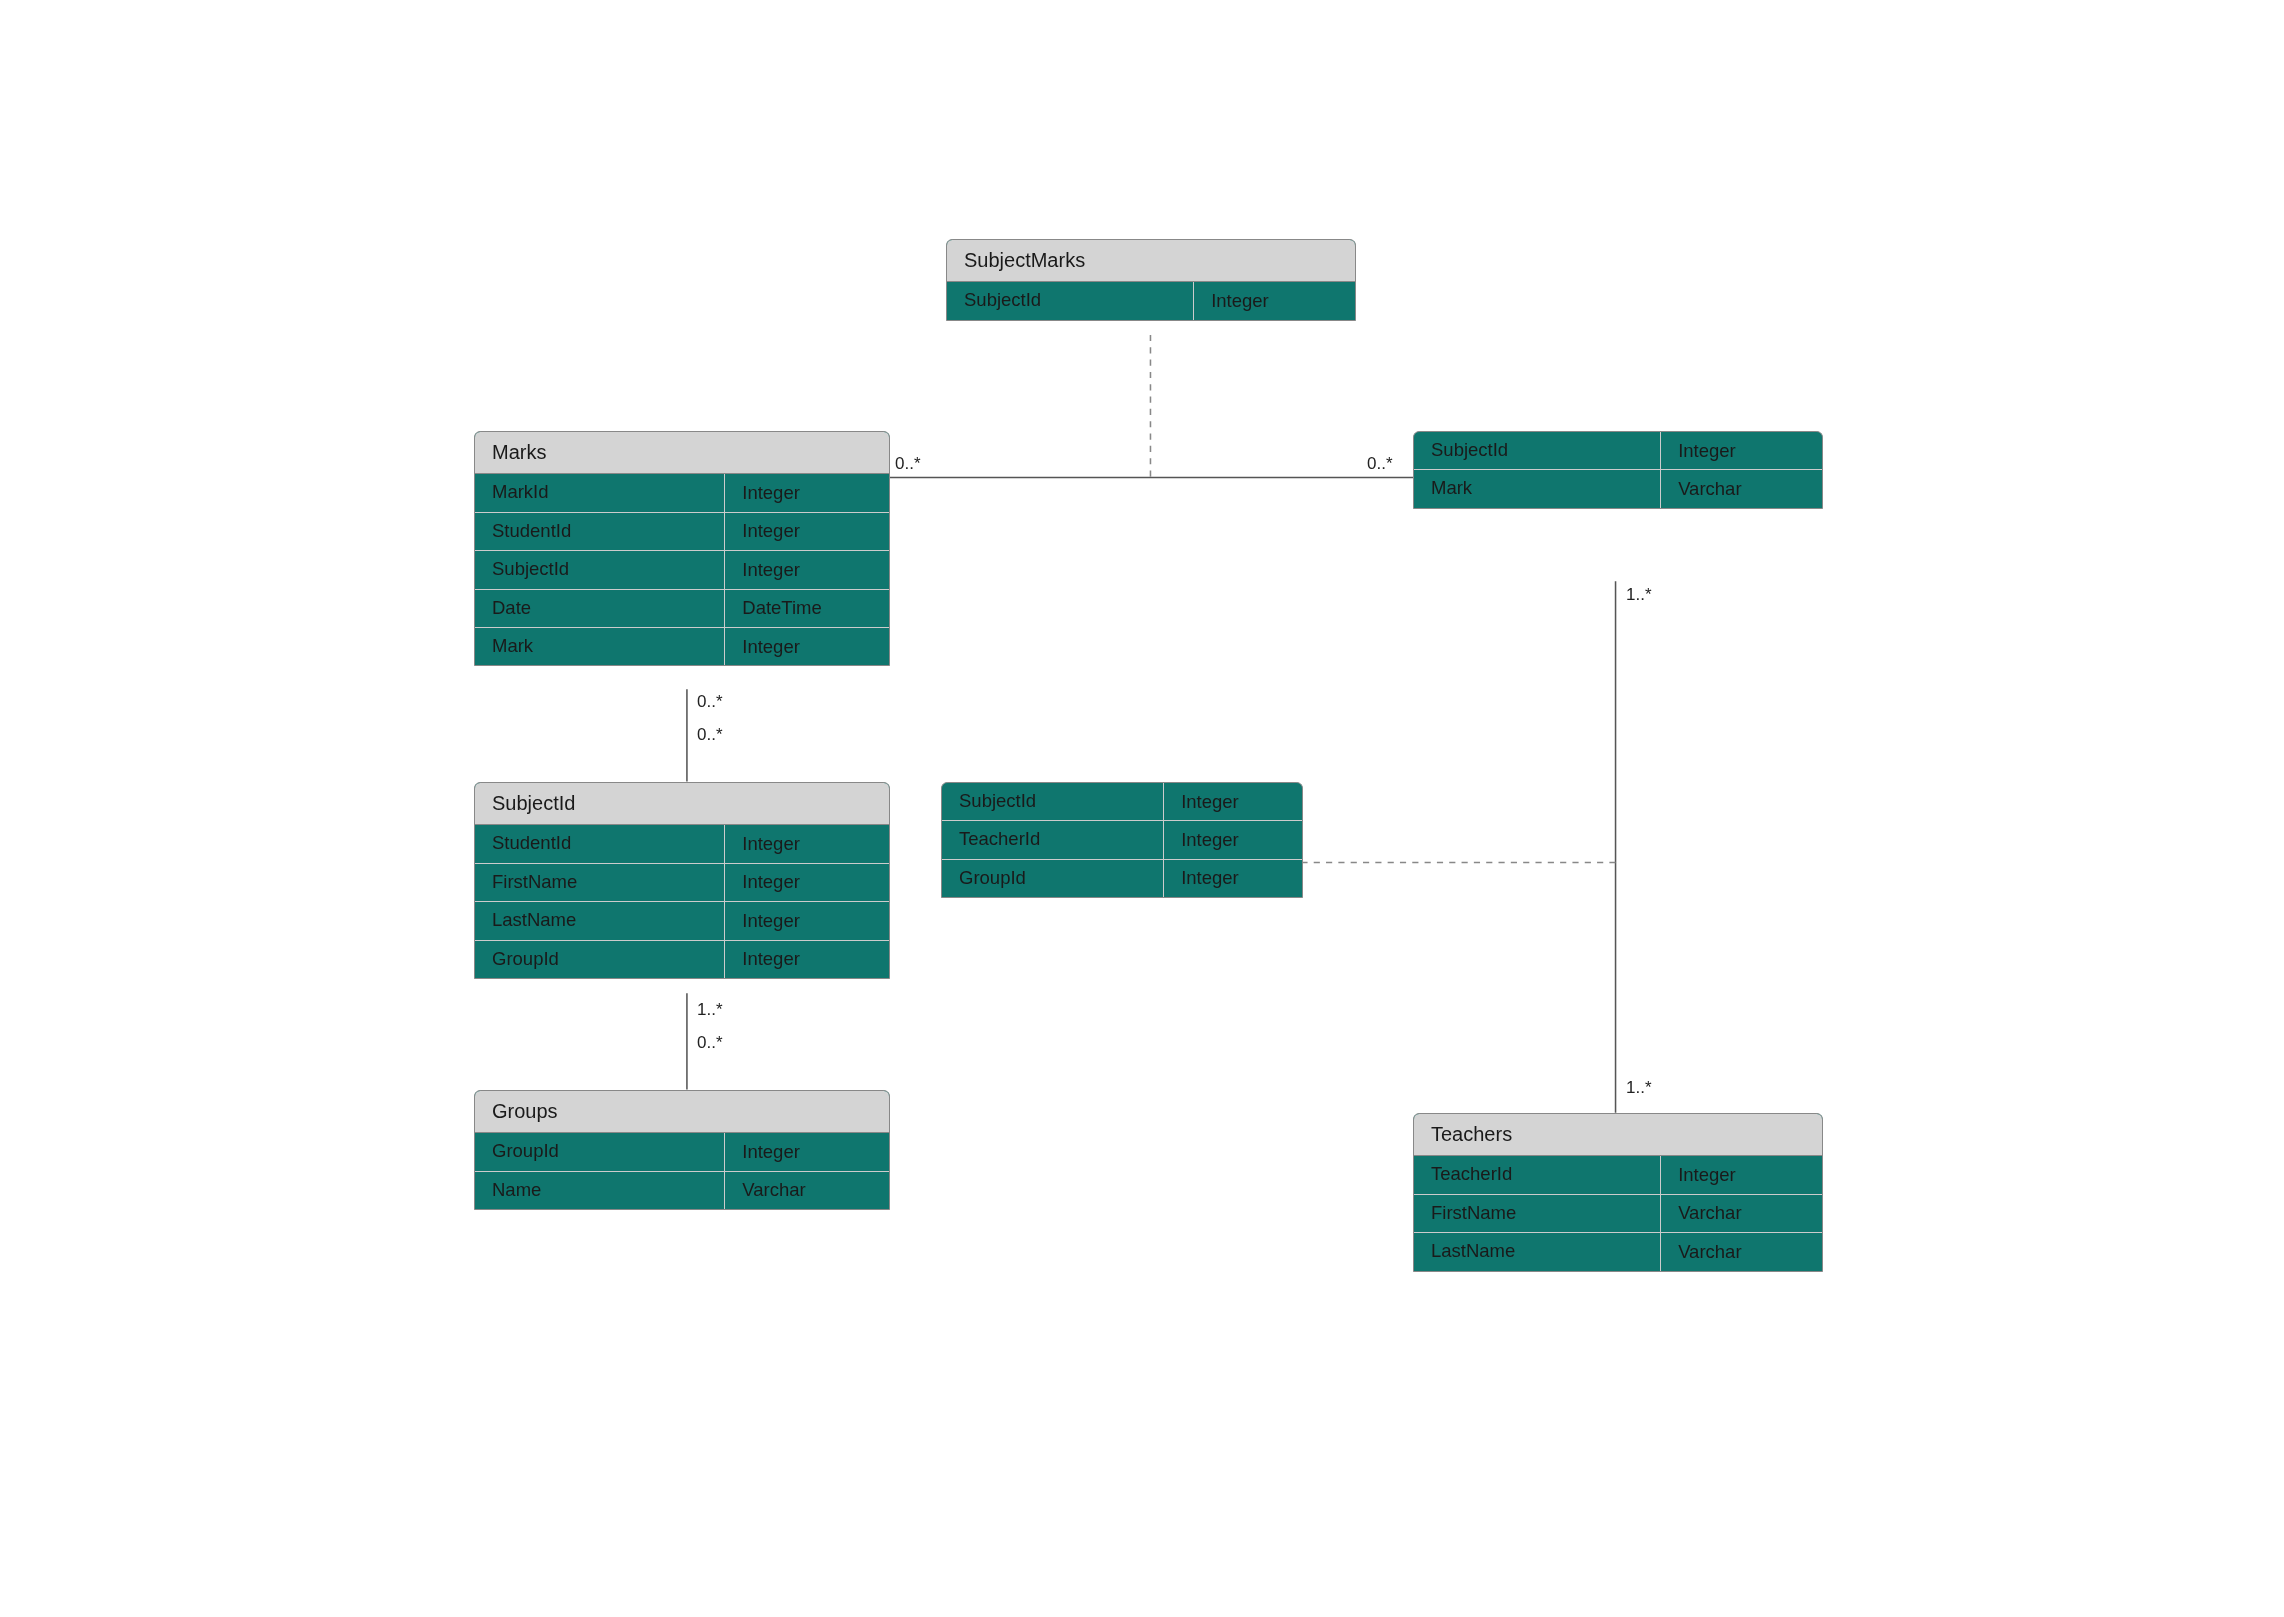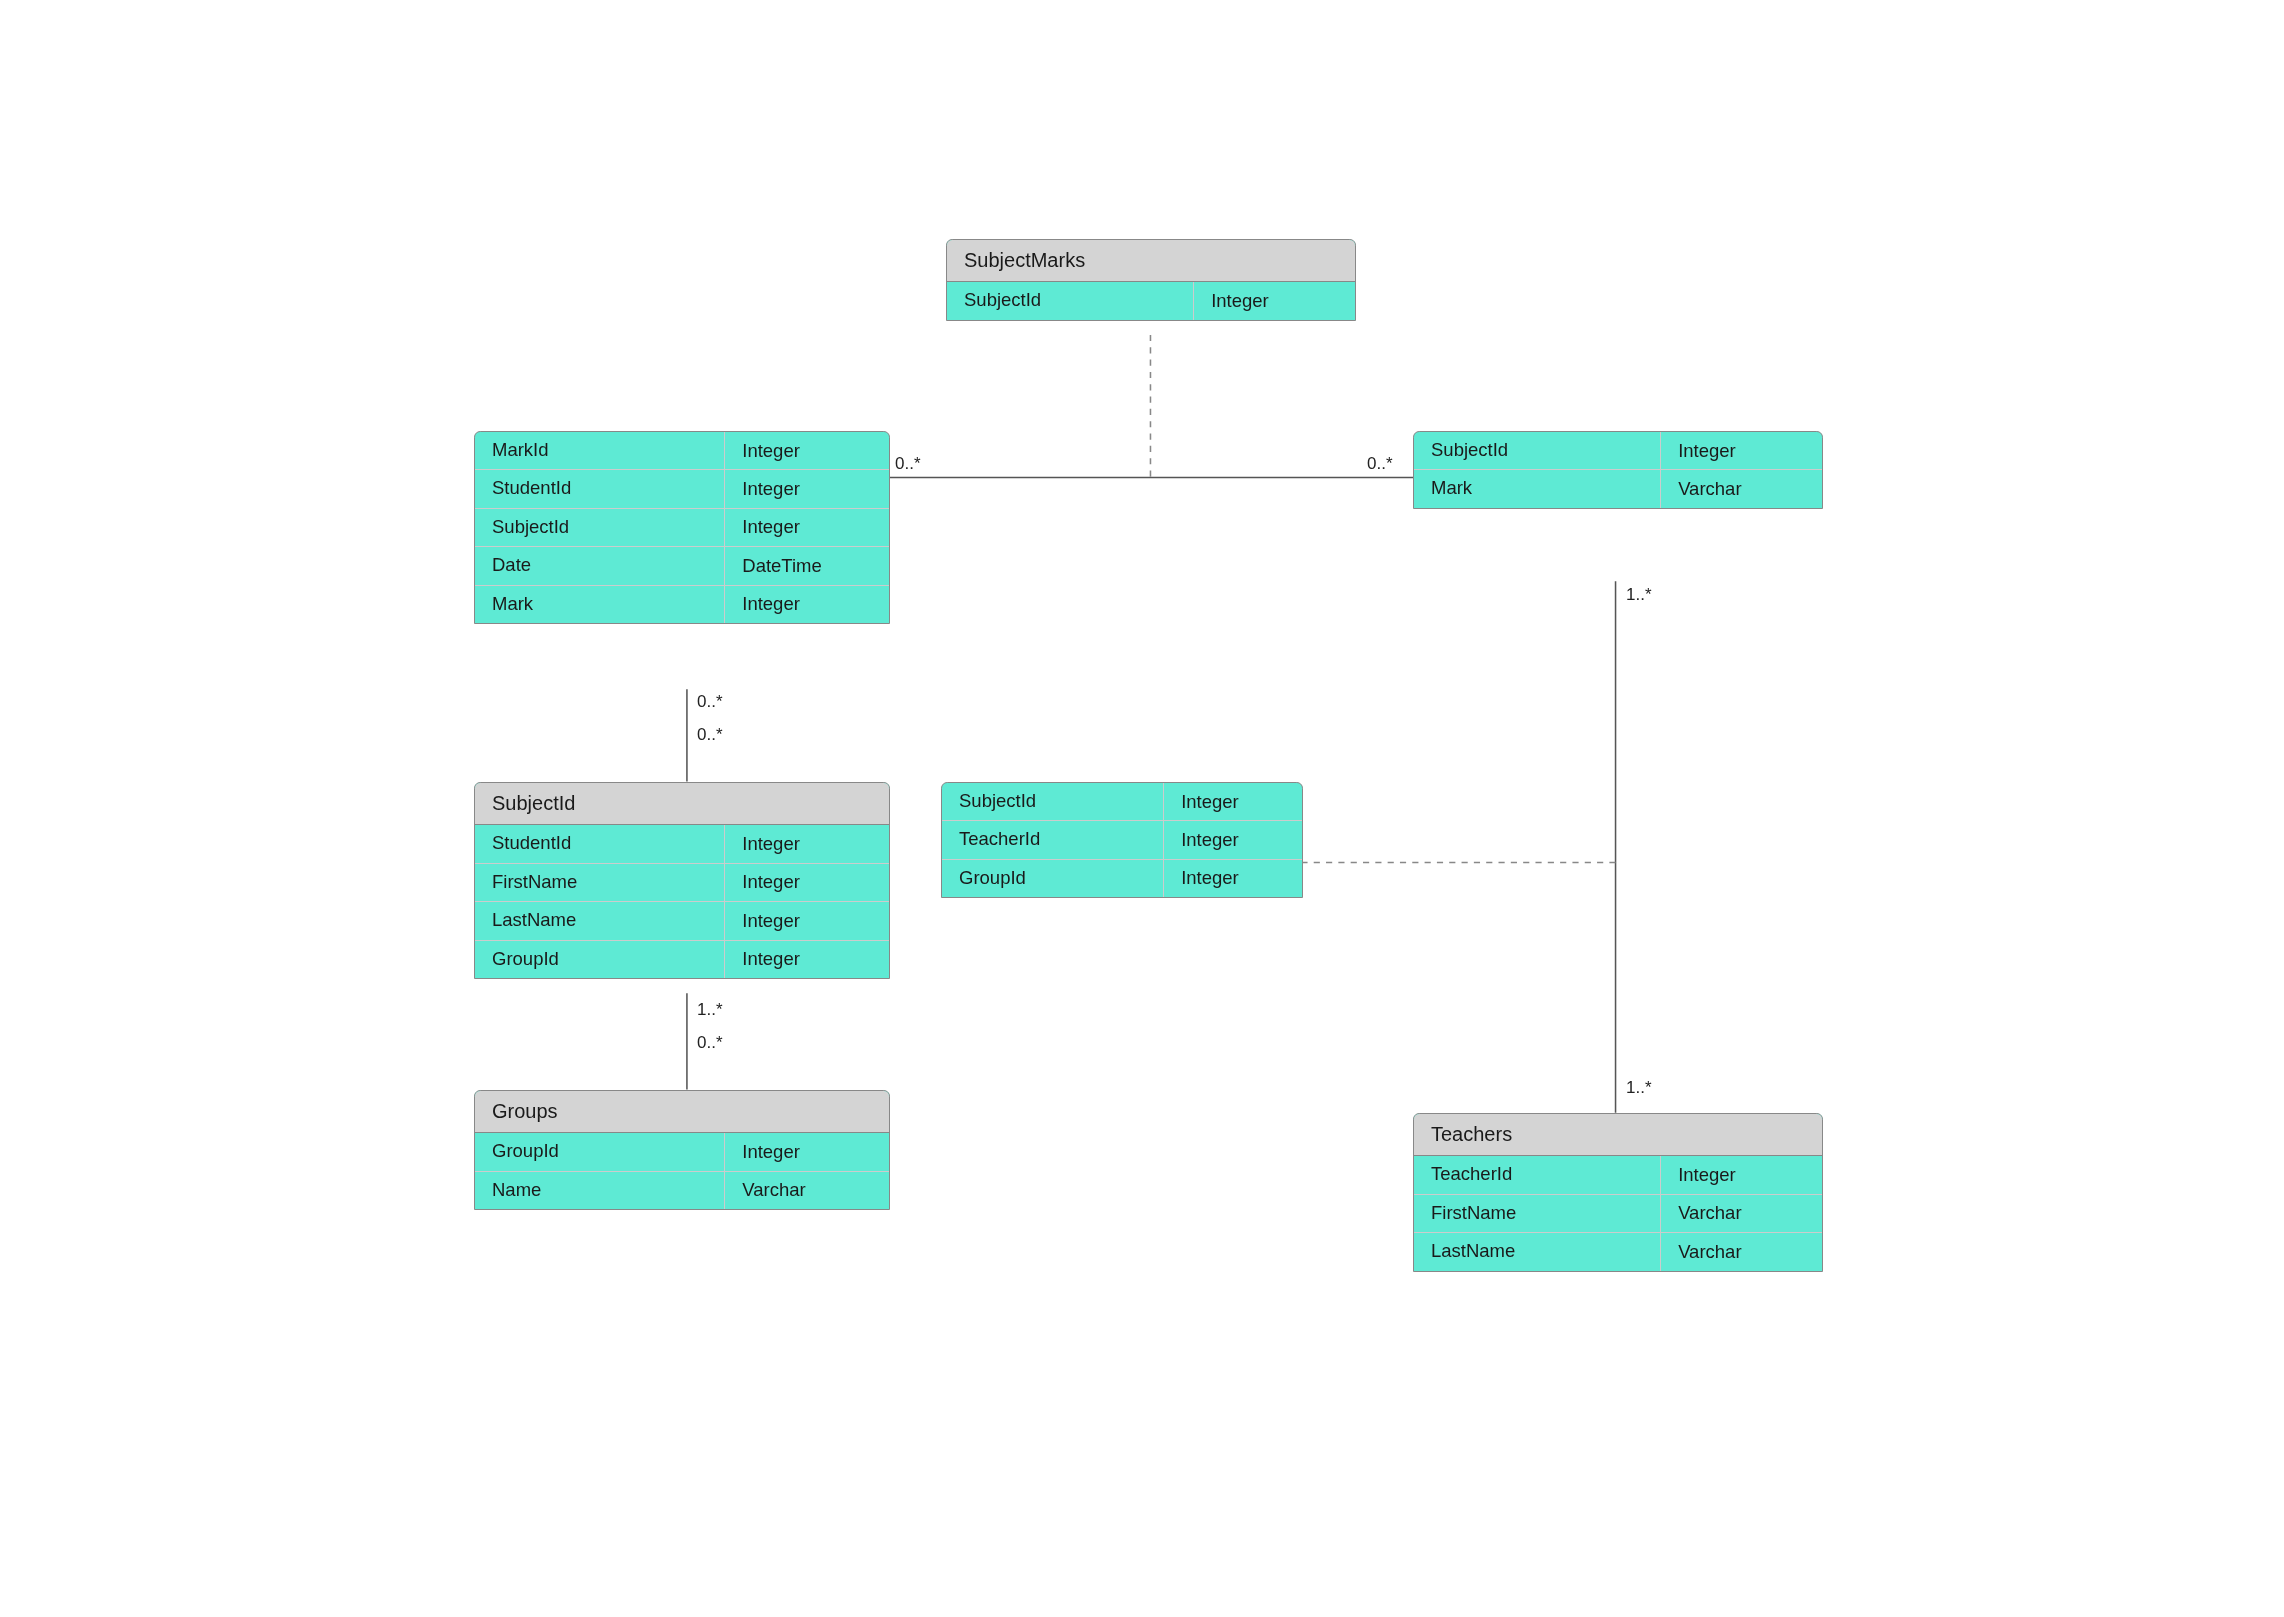--- a/index.html
+++ b/index.html
@@ -1,17 +1,17 @@
 <!DOCTYPE html>
 <html><head>
 <meta charset="utf-8">
 <style>
 html,body{margin:0;padding:0;width:100%;height:100%;background:#fff;font-family:"Segoe UI",Arial,Helvetica,sans-serif;font-size:15.4px;color:#1a1a1a}
 .canvas{position:relative;width:2284px;height:1617px;transform-origin:top left}
-.entity{position:absolute;border:0.8px solid #888;border-radius:6.2px 6.2px 0 0;background:#5eead4;overflow:hidden}
+.entity{position:absolute;border:0.8px solid #888;border-radius:6.2px 6.2px 0 0;background:#0f766e;overflow:hidden}
 .entity .title{background:#d4d4d4;border-bottom:0.8px solid #888;padding:9.2px 17px;font-size:20px}
 .entity .row{display:flex;border-bottom:0.8px solid #ccc}
 .entity .row:last-child{border-bottom:none}
 .entity .row .c1{flex:0 0 52%;padding:7px 17px;border-right:0.8px solid #ccc;font-size:18.5px}
 .entity .row .c2{flex:1;padding:7.7px 17px;font-size:18.5px}
 .label{position:absolute;font-size:17px;color:#222;background:transparent;white-space:nowrap}
 svg.connectors{position:absolute;top:0;left:0;width:2284px;height:1617px;pointer-events:none}
 svg .solid{stroke:#555;stroke-width:2;fill:none}
 svg .dashed{stroke:#888;stroke-width:2;stroke-dasharray:8 8;fill:none}
 </style>
@@ -37,20 +37,21 @@
 
 <div class="entity" style="left:946px;top:239px;width:408px">
   <div class="title">SubjectMarks</div>
   <div class="row">
     <div class="c1">SubjectId</div>
     <div class="c2">Integer</div>
   </div>
 </div>
 
 <div class="entity" style="left:474px;top:431px;width:414px">
+  <div class="title">Marks</div>
   <div class="row">
         <div class="c1">MarkId</div>
         <div class="c2">Integer</div>
       </div>
   <div class="row">
         <div class="c1">StudentId</div>
         <div class="c2">Integer</div>
       </div>
   <div class="row">
         <div class="c1">SubjectId</div>

